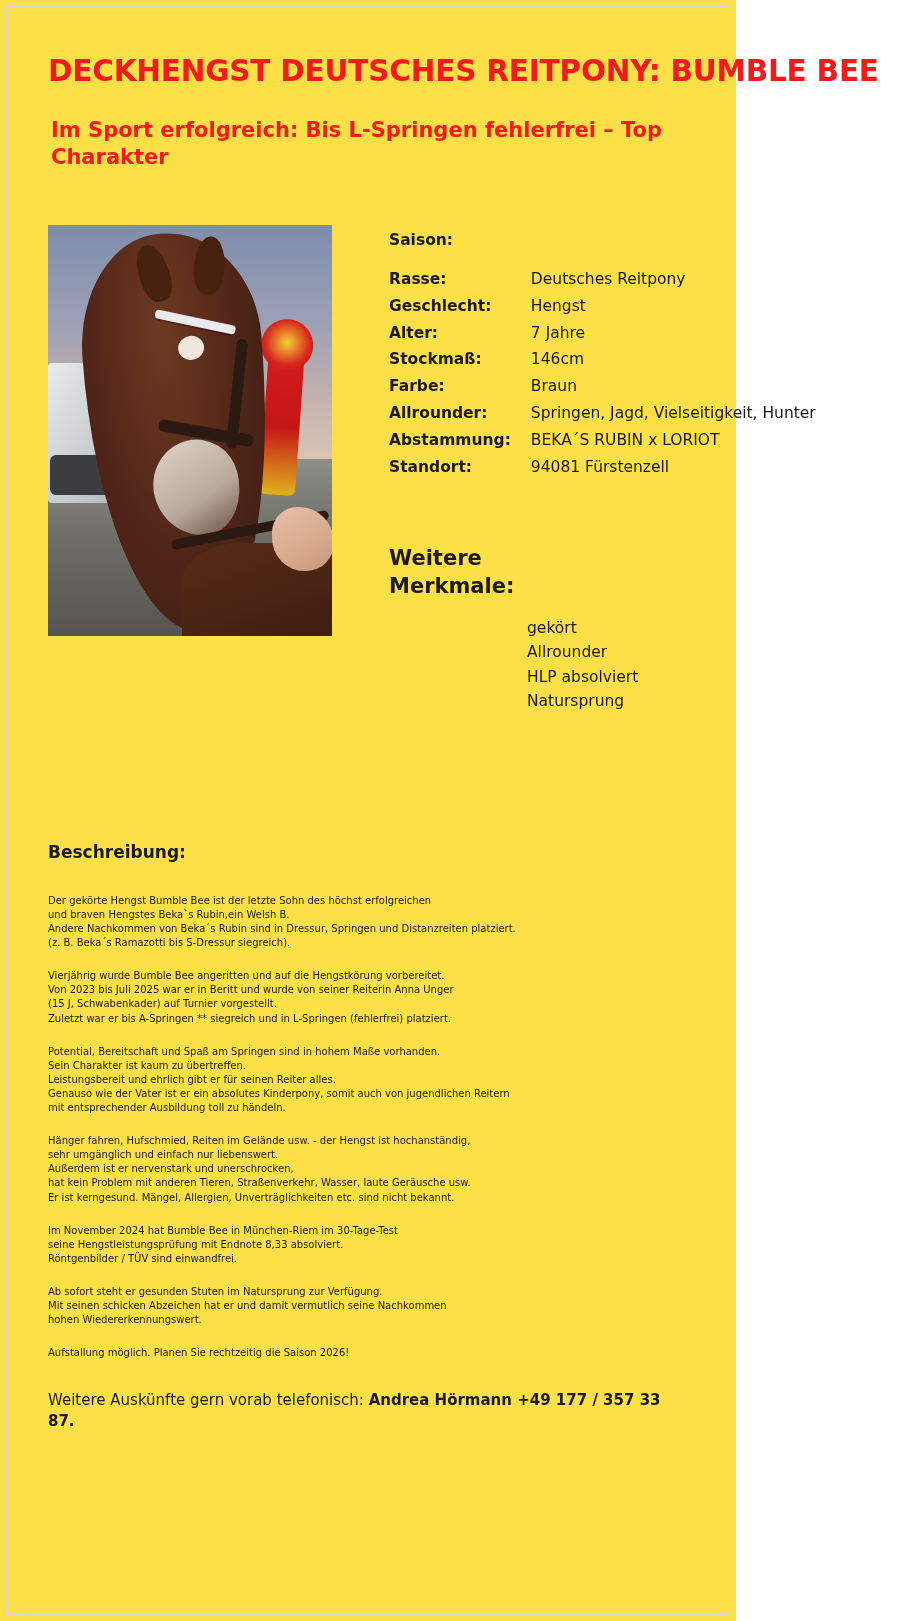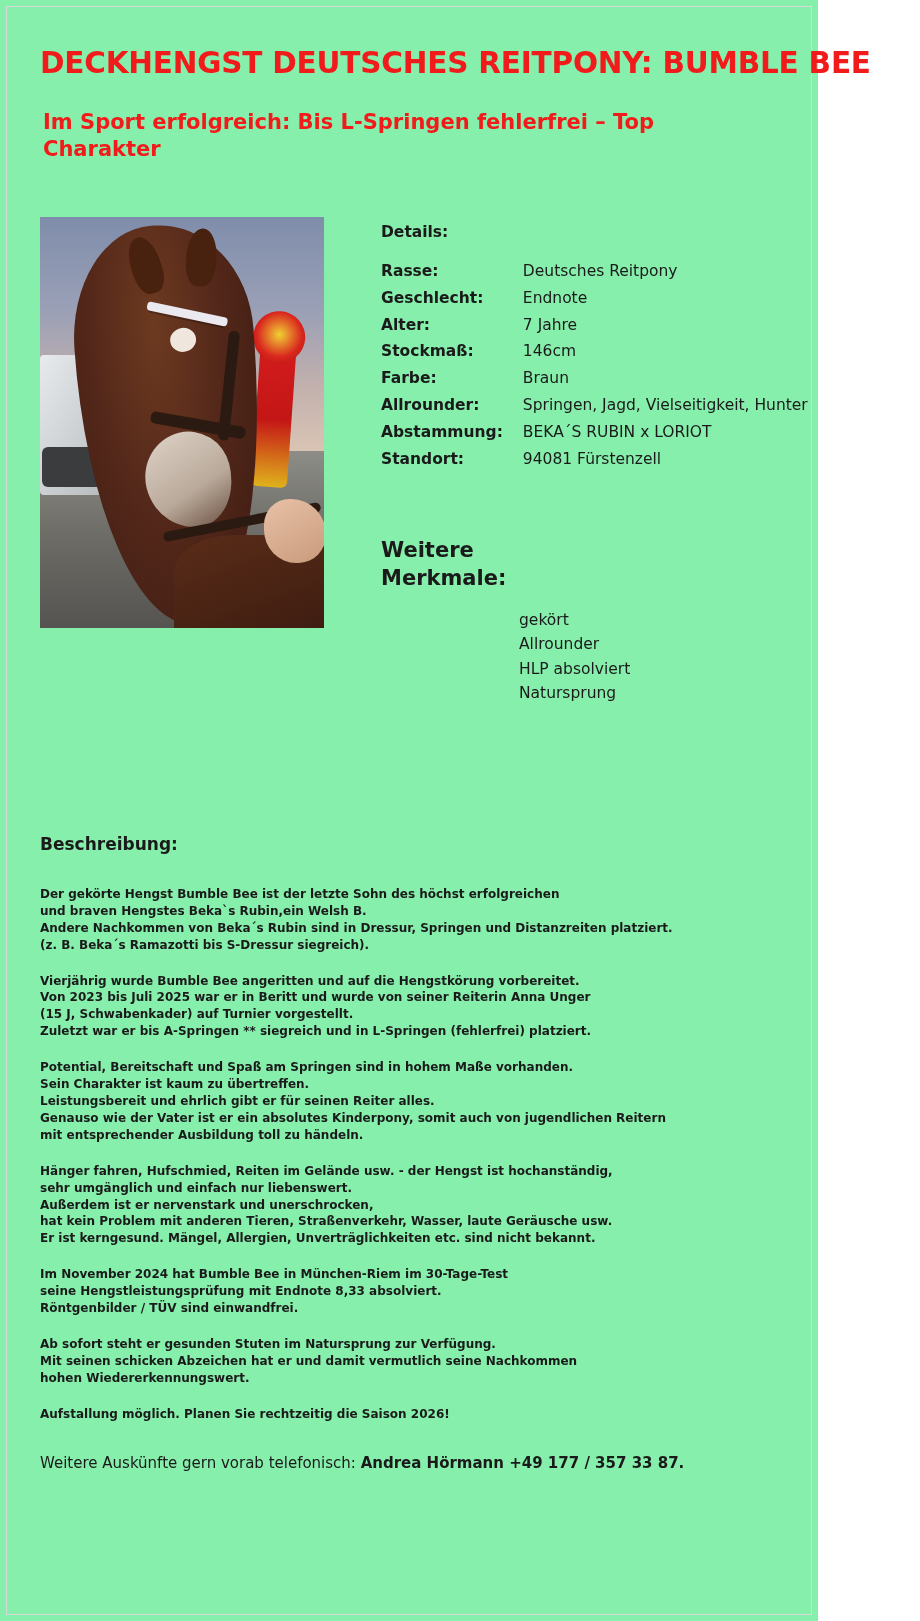--- a/index.html
+++ b/index.html
@@ -8,25 +8,25 @@
     background: #ffffff;
   }
   body {
     width: 920px;
     min-height: 1621px;
     font-family: "DejaVu Sans", "Liberation Sans", sans-serif;
     color: #1a1a1a;
   }
   .page {
     position: relative;
-    width: 818px;
+    width: 736px;
     min-height: 1621px;
     box-sizing: border-box;
-    padding: 0;
-    background: #86efac;
+    padding: 8px;
+    background: #fde047;
   }
   .page-border {
     position: absolute;
     left: 6px;
     top: 6px;
     right: 6px;
     bottom: 6px;
     border: 1px solid #d9d9d9;
     pointer-events: none;
   }
@@ -262,24 +262,23 @@
 
   .description {
     padding-top: 128px;
   }
   .desc-heading {
     font-size: 17px;
     font-weight: bold;
     margin: 0 0 32px 0;
   }
   .para {
-    font-size: 12px;
+    font-size: 10px;
     line-height: 1.41;
     margin: 0 0 19px 0;
-    font-weight: bold;
   }
   .para .line {
     display: block;
     white-space: nowrap;
   }
   .contact {
     font-size: 15px;
     line-height: 1.4;
     margin-top: 30px;
     padding-bottom: 48px;
@@ -313,31 +312,31 @@
             <div class="noseband"></div>
             <div class="muzzle"></div>
           </div>
           <div class="neck"></div>
           <div class="rein"></div>
           <div class="hand"></div>
         </div>
       </div>
 
       <div class="details">
-        <div class="details-heading">Details:</div>
+        <div class="details-heading">Saison:</div>
 
         <table class="spec">
           <tbody>
             <tr>
               <td class="label">Rasse:</td>
               <td class="value">Deutsches Reitpony</td>
             </tr>
             <tr>
               <td class="label">Geschlecht:</td>
-              <td class="value">Endnote</td>
+              <td class="value">Hengst</td>
             </tr>
             <tr>
               <td class="label">Alter:</td>
               <td class="value">7 Jahre</td>
             </tr>
             <tr>
               <td class="label">Stockmaß:</td>
               <td class="value">146cm</td>
             </tr>
             <tr>

